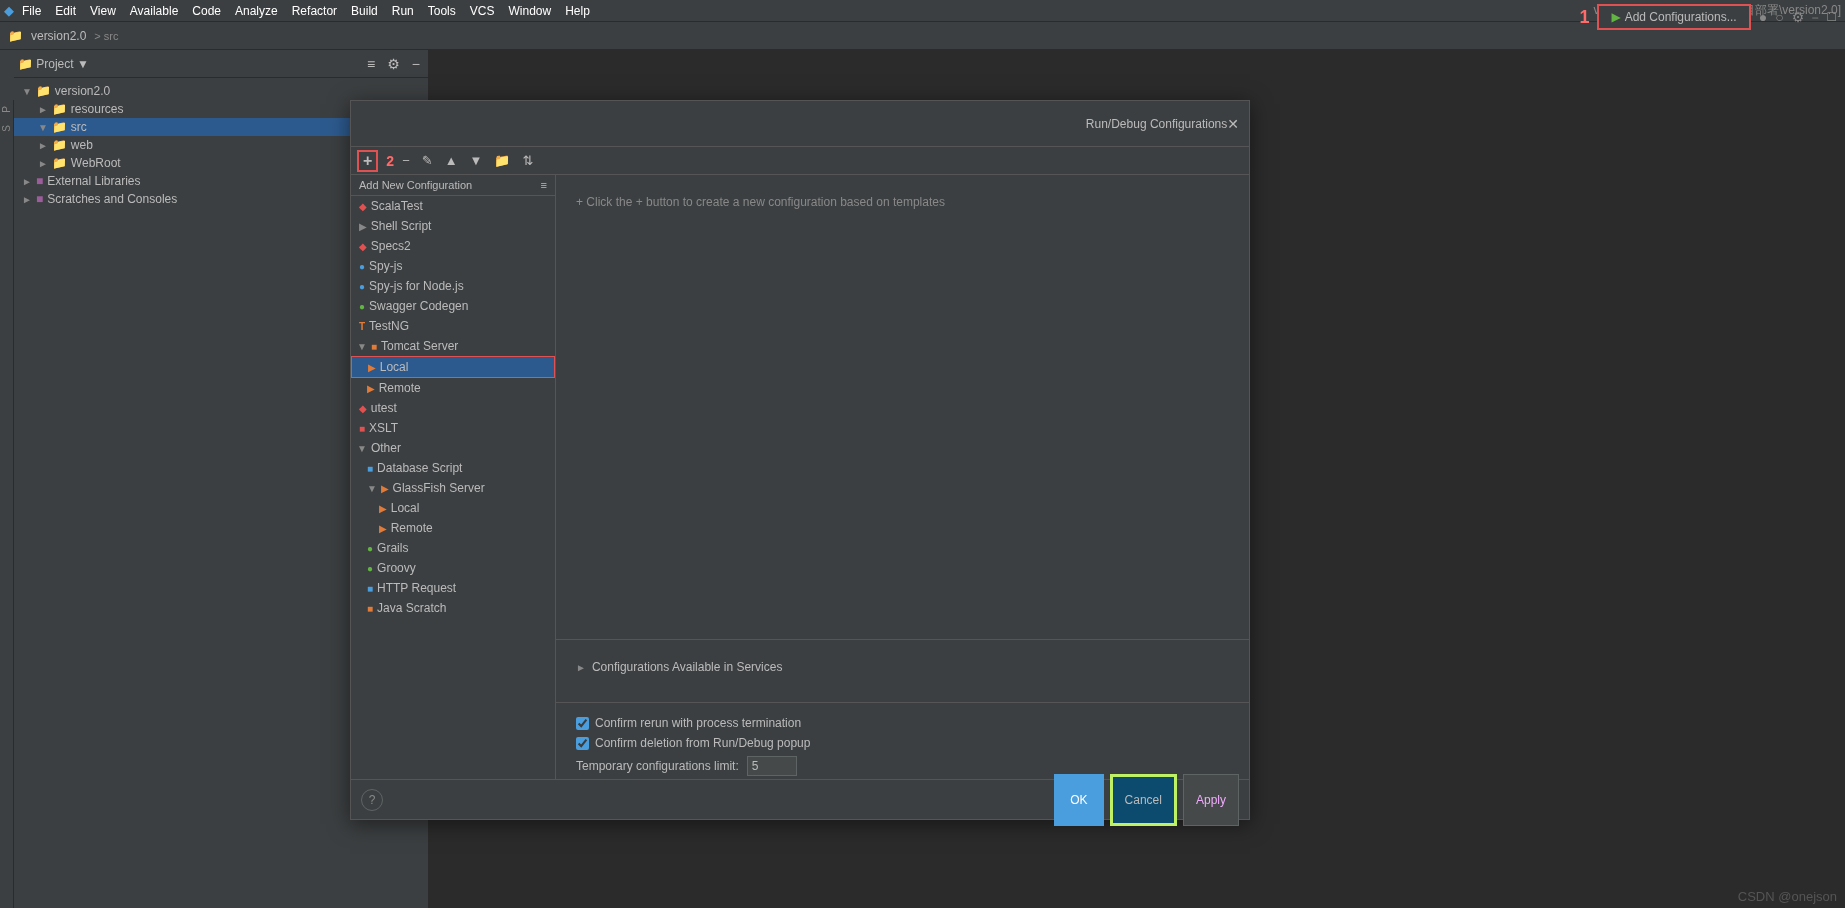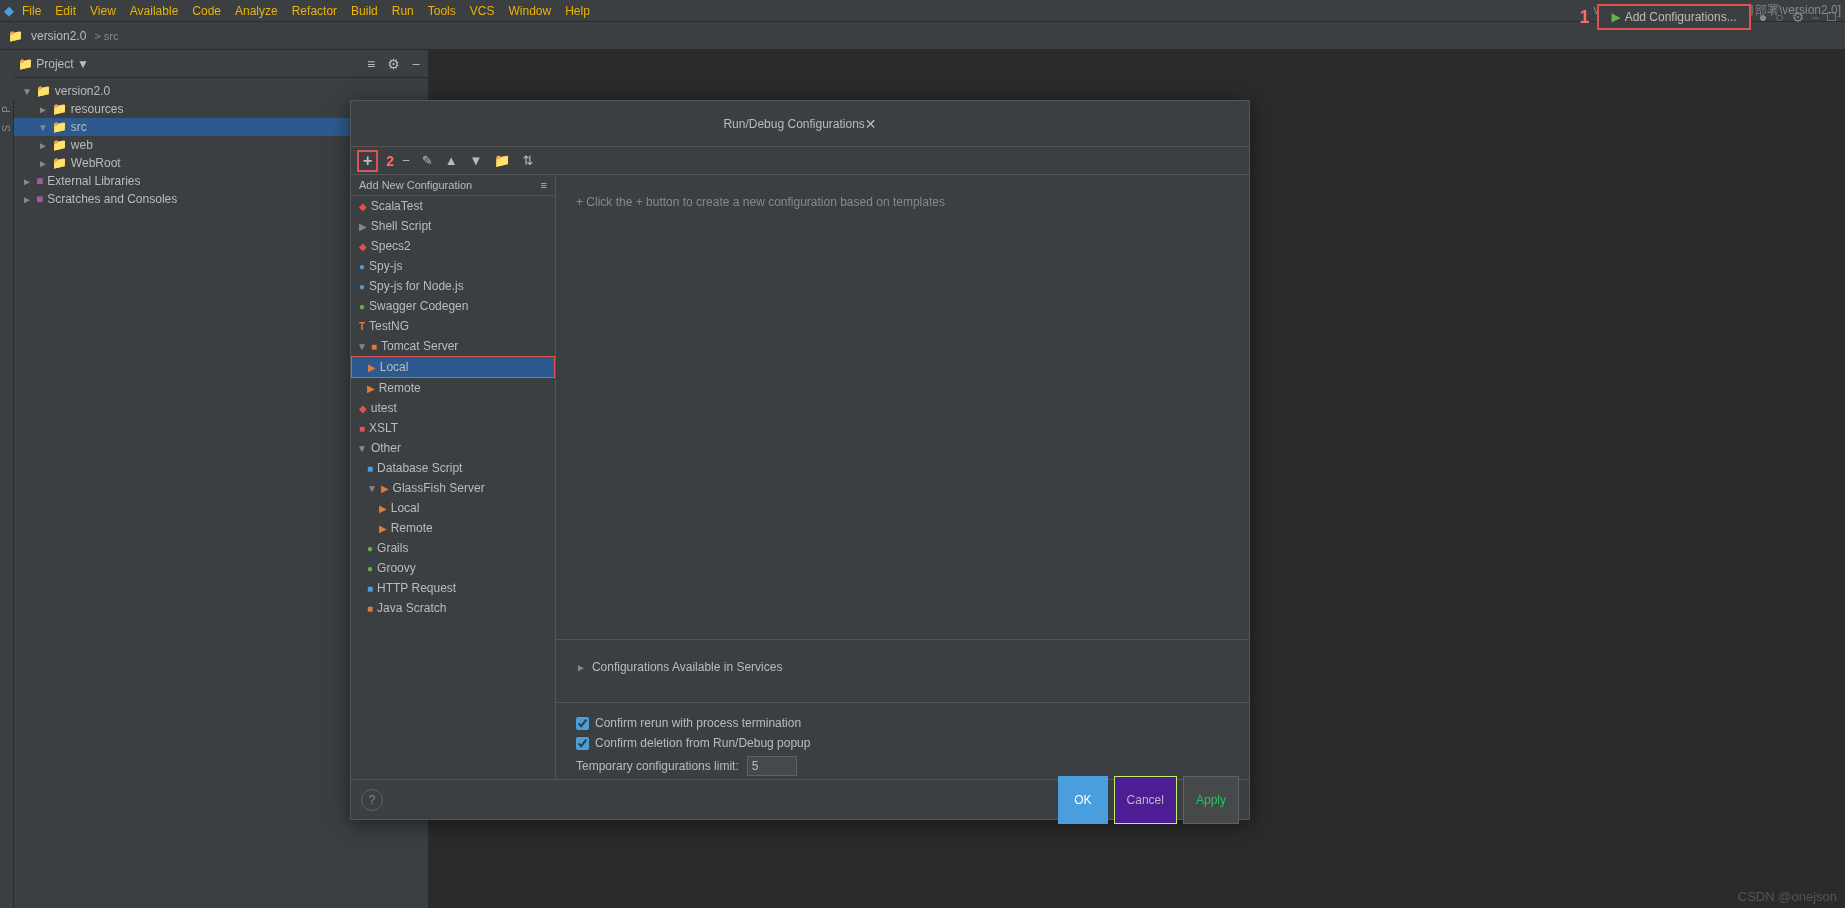--- a/index.html
+++ b/index.html
@@ -18,21 +18,21 @@
     .menu-bar {
       background: #3c3f41;
       height: 22px;
       display: flex;
       align-items: center;
       padding: 0 4px;
       border-bottom: 1px solid #2b2b2b;
       gap: 2px;
     }
     .menu-bar-item {
-      color: #eab308;
+      color: #ffffff;
       padding: 2px 6px;
       cursor: pointer;
       font-size: 12px;
       text-align: center;
     }
 
     
     .title-bar {
       background: #3c3f41;
       height: 28px;
@@ -125,21 +125,21 @@
       z-index: 100;
     }
 
     .dialog-title-bar {
       background: #3c3f41;
       height: 46px;
       display: flex;
       align-items: center;
       padding: 12px 10px;
       border-bottom: 1px solid #555;
-      justify-content: center;
+      justify-content: flex-end;
     }
     .dialog-title {
       color: #bbbbbb;
       font-size: 12px;
     }
     .dialog-close {
       color: #bbbbbb;
       cursor: pointer;
       font-size: 14px;
       background: none;
@@ -303,30 +303,30 @@
     }
     .btn-ok {
       background: #4a9ede;
       color: white;
       border: none;
       padding: 4px 16px;
       cursor: pointer;
       font-size: 12px;
     }
     .btn-cancel {
-      background: #4c1d95;
-      color: #bbbbbb;
-      border: 1px solid #bef264;
+      background: #0c4a6e;
+      color: #bbbbbb;
+      border: 3px solid #bef264;
       padding: 16px 12px;
       cursor: pointer;
       font-size: 12px;
     }
     .btn-apply {
       background: #45494a;
-      color: #22c55e;
+      color: #f0abfc;
       border: 1px solid #5e6364;
       padding: 4px 12px;
       cursor: pointer;
       font-size: 12px;
     }
     .btn-help {
       background: none;
       color: #888;
       border: 1px solid #5e6364;
       padding: 2px 6px;

